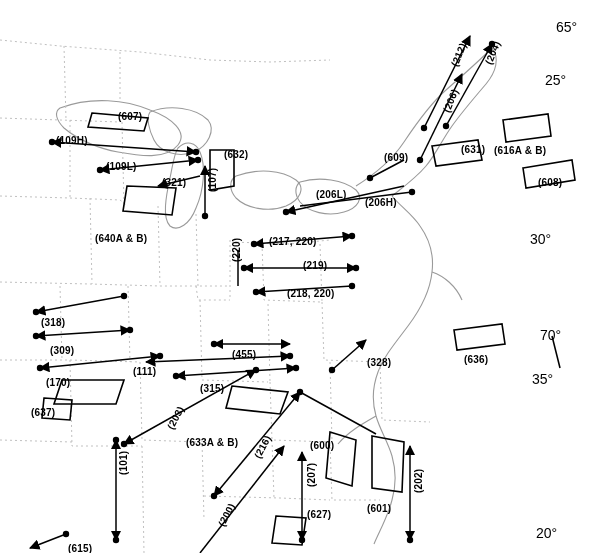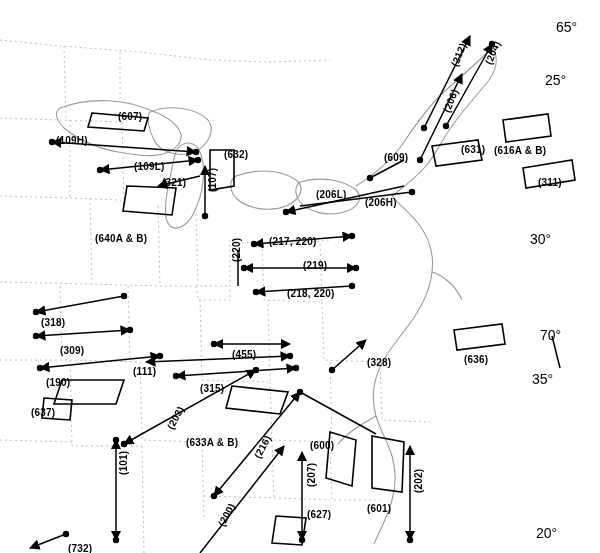--- a/index.html
+++ b/index.html
@@ -174,58 +174,58 @@
         <circle cx="116" cy="540" r="3.2"></circle>
       <circle cx="302" cy="540" r="3.2"></circle>
         <circle cx="410" cy="540" r="3.2"></circle>
       <circle cx="66" cy="534" r="3.2"></circle>
     </g>
   </svg>
 
   <div id="labels">
       <div class="lbl" style="left: 87px; top: 111px; margin-left: 31px;">(607)</div>
       <div class="lbl" style="left: 56px; top: 135px;">(109H)</div>
-      <div class="lbl" style="left: 106px; top: 161px; margin-left: 28px;">(109L)</div>
+      <div class="lbl" style="left: 106px; top: 161px;">(109L)</div>
       <div class="lbl" style="left: 162px; top: 177px;">(321)</div>
       <div class="lbl" style="left: 224px; top: 149px;">(632)</div>
       <div class="lbl" style="left: 207px; top: 192px; transform: rotate(-90deg);">(107)</div>
       <div class="lbl" style="left: 95px; top: 233px;">(640A &amp; B)</div>
       <div class="lbl" style="left: 316px; top: 189px;">(206L)</div>
       <div class="lbl" style="left: 365px; top: 197px;">(206H)</div>
       <div class="lbl" style="left: 269px; top: 236px;">(217, 220)</div>
       <div class="lbl" style="left: 303px; top: 260px;">(219)</div>
       <div class="lbl" style="left: 287px; top: 288px;">(218, 220)</div>
       <div class="lbl" style="left: 231px; top: 262px; transform: rotate(-90deg);">(220)</div>
       <div class="lbl" style="left: 449px; top: 64px; transform: rotate(-68deg);">(212)</div>
       <div class="lbl" style="left: 483px; top: 62px; transform: rotate(-68deg);">(204)</div>
       <div class="lbl" style="left: 441px; top: 110px; transform: rotate(-68deg);">(206)</div>
       <div class="lbl" style="left: 461px; top: 144px;">(631)</div>
       <div class="lbl" style="left: 384px; top: 152px;">(609)</div>
       <div class="lbl" style="left: 494px; top: 145px;">(616A &amp; B)</div>
-      <div class="lbl" style="left: 538px; top: 177px;">(311)</div>
+      <div class="lbl" style="left: 538px; top: 177px;">(608)</div>
       <div class="lbl" style="left: 464px; top: 354px;">(636)</div>
       <div class="lbl" style="left: 41px; top: 317px; text-align: center;">(318)</div>
-      <div class="lbl" style="left: 60px; top: 345px;">(309)</div>
-      <div class="lbl" style="left: 46px; top: 377px;">(190)</div>
+      <div class="lbl" style="left: 50px; top: 345px;">(309)</div>
+      <div class="lbl" style="left: 46px; top: 377px;">(170)</div>
       <div class="lbl" style="left: 133px; top: 366px;">(111)</div>
       <div class="lbl" style="left: 232px; top: 349px;">(455)</div>
       <div class="lbl" style="left: 200px; top: 383px;">(315)</div>
       <div class="lbl" style="left: 343px; top: 357px; padding-left: 24px;">(328)</div>
       <div class="lbl" style="left: 31px; top: 407px;">(637)</div>
       <div class="lbl" style="left: 165px; top: 426px; transform: rotate(-62deg);">(203)</div>
       <div class="lbl" style="left: 186px; top: 437px;">(633A &amp; B)</div>
       <div class="lbl" style="left: 252px; top: 455px; transform: rotate(-62deg);">(216)</div>
       <div class="lbl" style="left: 118px; top: 475px; transform: rotate(-90deg);">(101)</div>
       <div class="lbl" style="left: 310px; top: 440px;">(600)</div>
       <div class="lbl" style="left: 306px; top: 487px; transform: rotate(-90deg);">(207)</div>
       <div class="lbl" style="left: 263px; top: 509px; padding-left: 44px;">(627)</div>
       <div class="lbl" style="left: 367px; top: 503px;">(601)</div>
       <div class="lbl" style="left: 413px; top: 493px; transform: rotate(-90deg);">(202)</div>
       <div class="lbl" style="left: 216px; top: 523px; transform: rotate(-62deg);">(200)</div>
-      <div class="lbl" style="left: 68px; top: 543px;">(732)</div>
+      <div class="lbl" style="left: 68px; top: 543px;">(615)</div>
     </div>
   <div id="axislabels">
       <div class="axlbl" style="left: 556px; top: 19px;">65°</div>
       <div class="axlbl" style="left: 545px; top: 72px;">25°</div>
       <div class="axlbl" style="left: 530px; top: 231px;">30°</div>
       <div class="axlbl" style="left: 540px; top: 327px;">70°</div>
       <div class="axlbl" style="left: 532px; top: 371px;">35°</div>
       <div class="axlbl" style="left: 536px; top: 525px;">20°</div>
     </div>
 </div>

